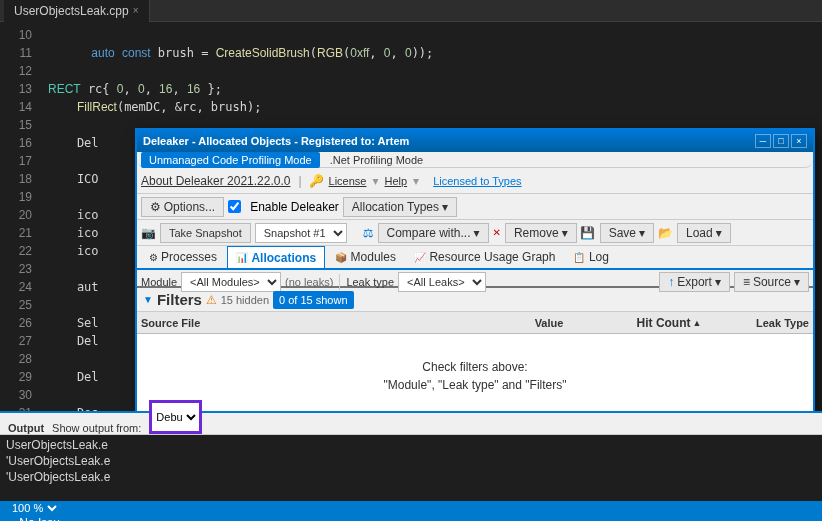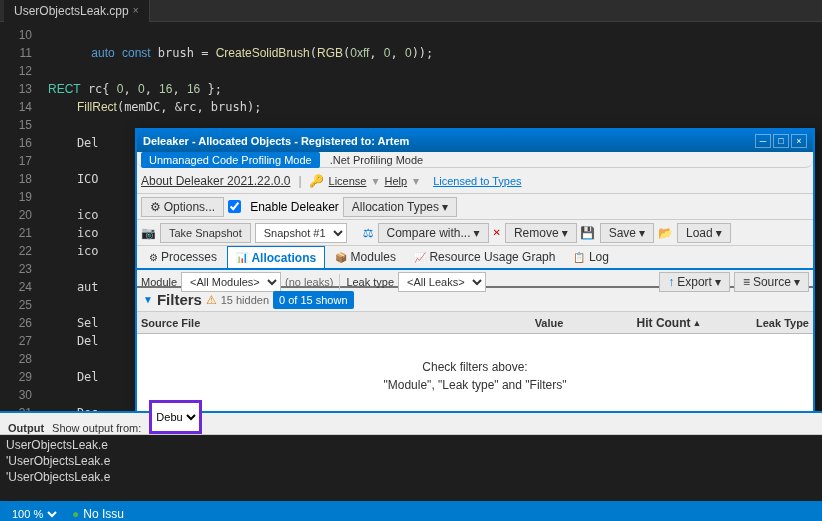--- a/index.html
+++ b/index.html
@@ -84,21 +84,21 @@
     .output-title { font-weight: bold; font-size: 11px; color: #333; }
     .output-from { font-size: 11px; color: #333; }
     .output-dropdown { border: 3px solid #6d28d9; background: white; font-size: 11px; height: 34px; }
     .output-content { background: #1e1e1e; color: #d4d4d4; font-family: 'Consolas', monospace; font-size: 11px; padding: 2px 6px; height: 68px; overflow: hidden; }
     .output-line { line-height: 16px; }
 
     .output-bottom { background: #f0f0f0; display: flex; align-items: center; padding: 2px 6px; gap: 4px; border-top: 1px solid #ccc; height: 24px; }
     .out-col { font-size: 11px; color: #333; font-weight: bold; }
 
     
-    .statusbar { position: absolute; bottom: 0; left: 0; width: 822px; background: #007acc; color: white; height: 20px; display: flex; align-items: flex-end; padding: 0 8px; gap: 12px; font-size: 11px; }
+    .statusbar { position: absolute; bottom: 0; left: 0; width: 822px; background: #007acc; color: white; height: 20px; display: flex; align-items: flex-start; padding: 0 8px; gap: 1px; font-size: 11px; flex-direction: column; }
     .status-item { display: flex; align-items: center; gap: 4px; }
     .status-green { color: #4caf50; }
     .zoom-dropdown { background: transparent; border: none; color: white; font-size: 11px; }
   </style>
 </head>
 <body>
 
 <div class="editor-area">
 
   <div class="editor-tabs">

